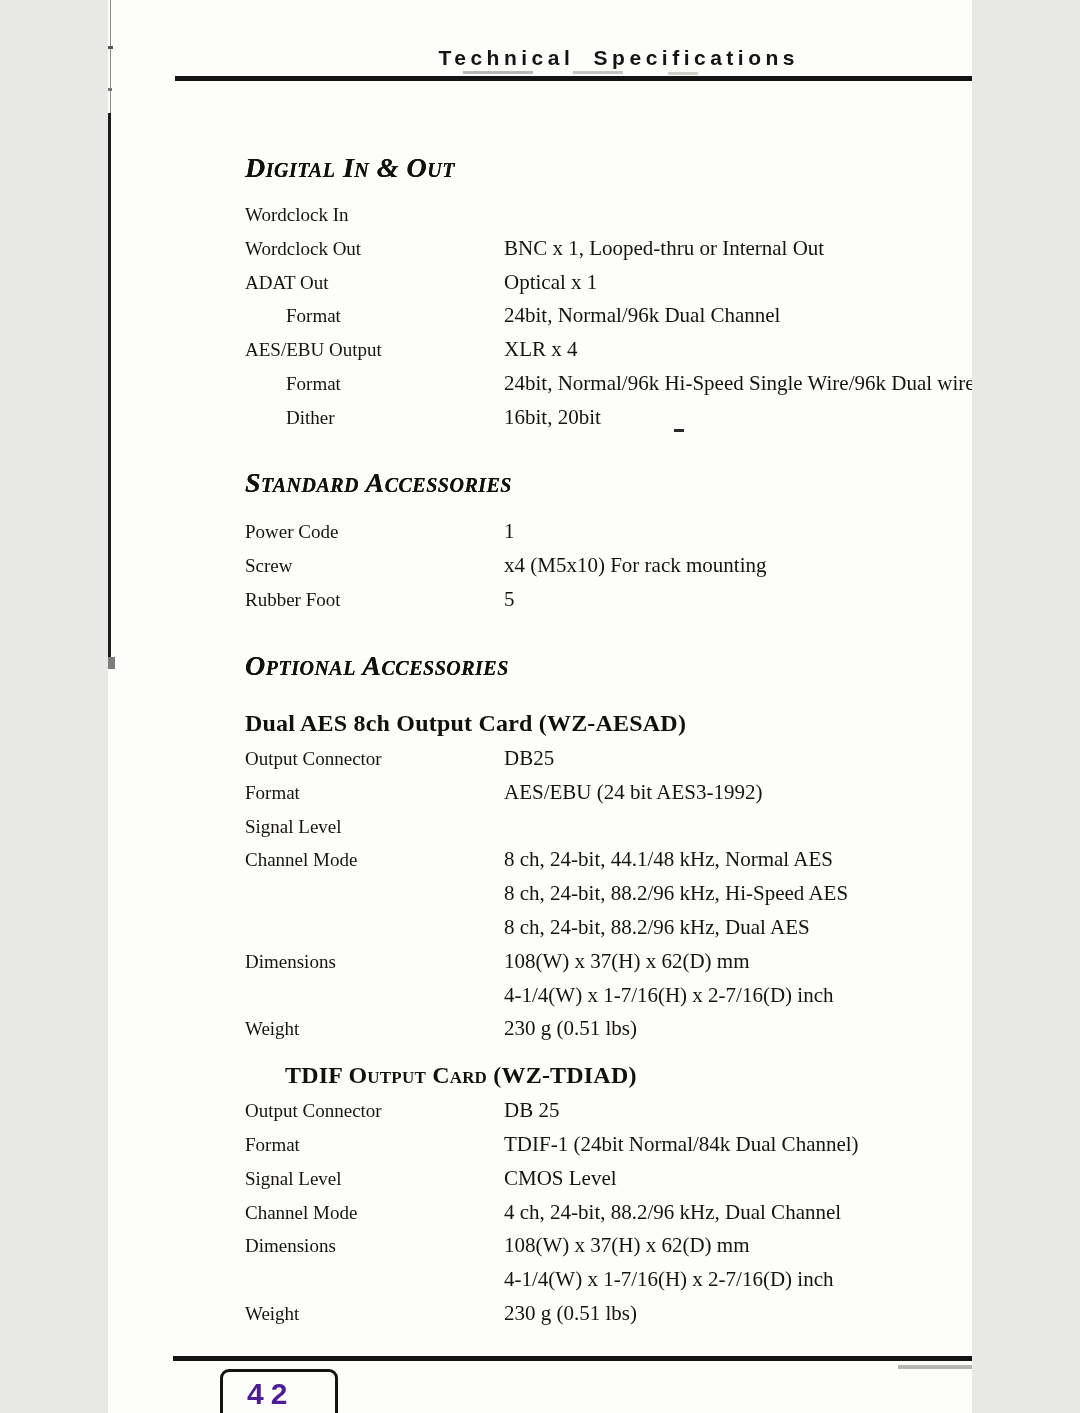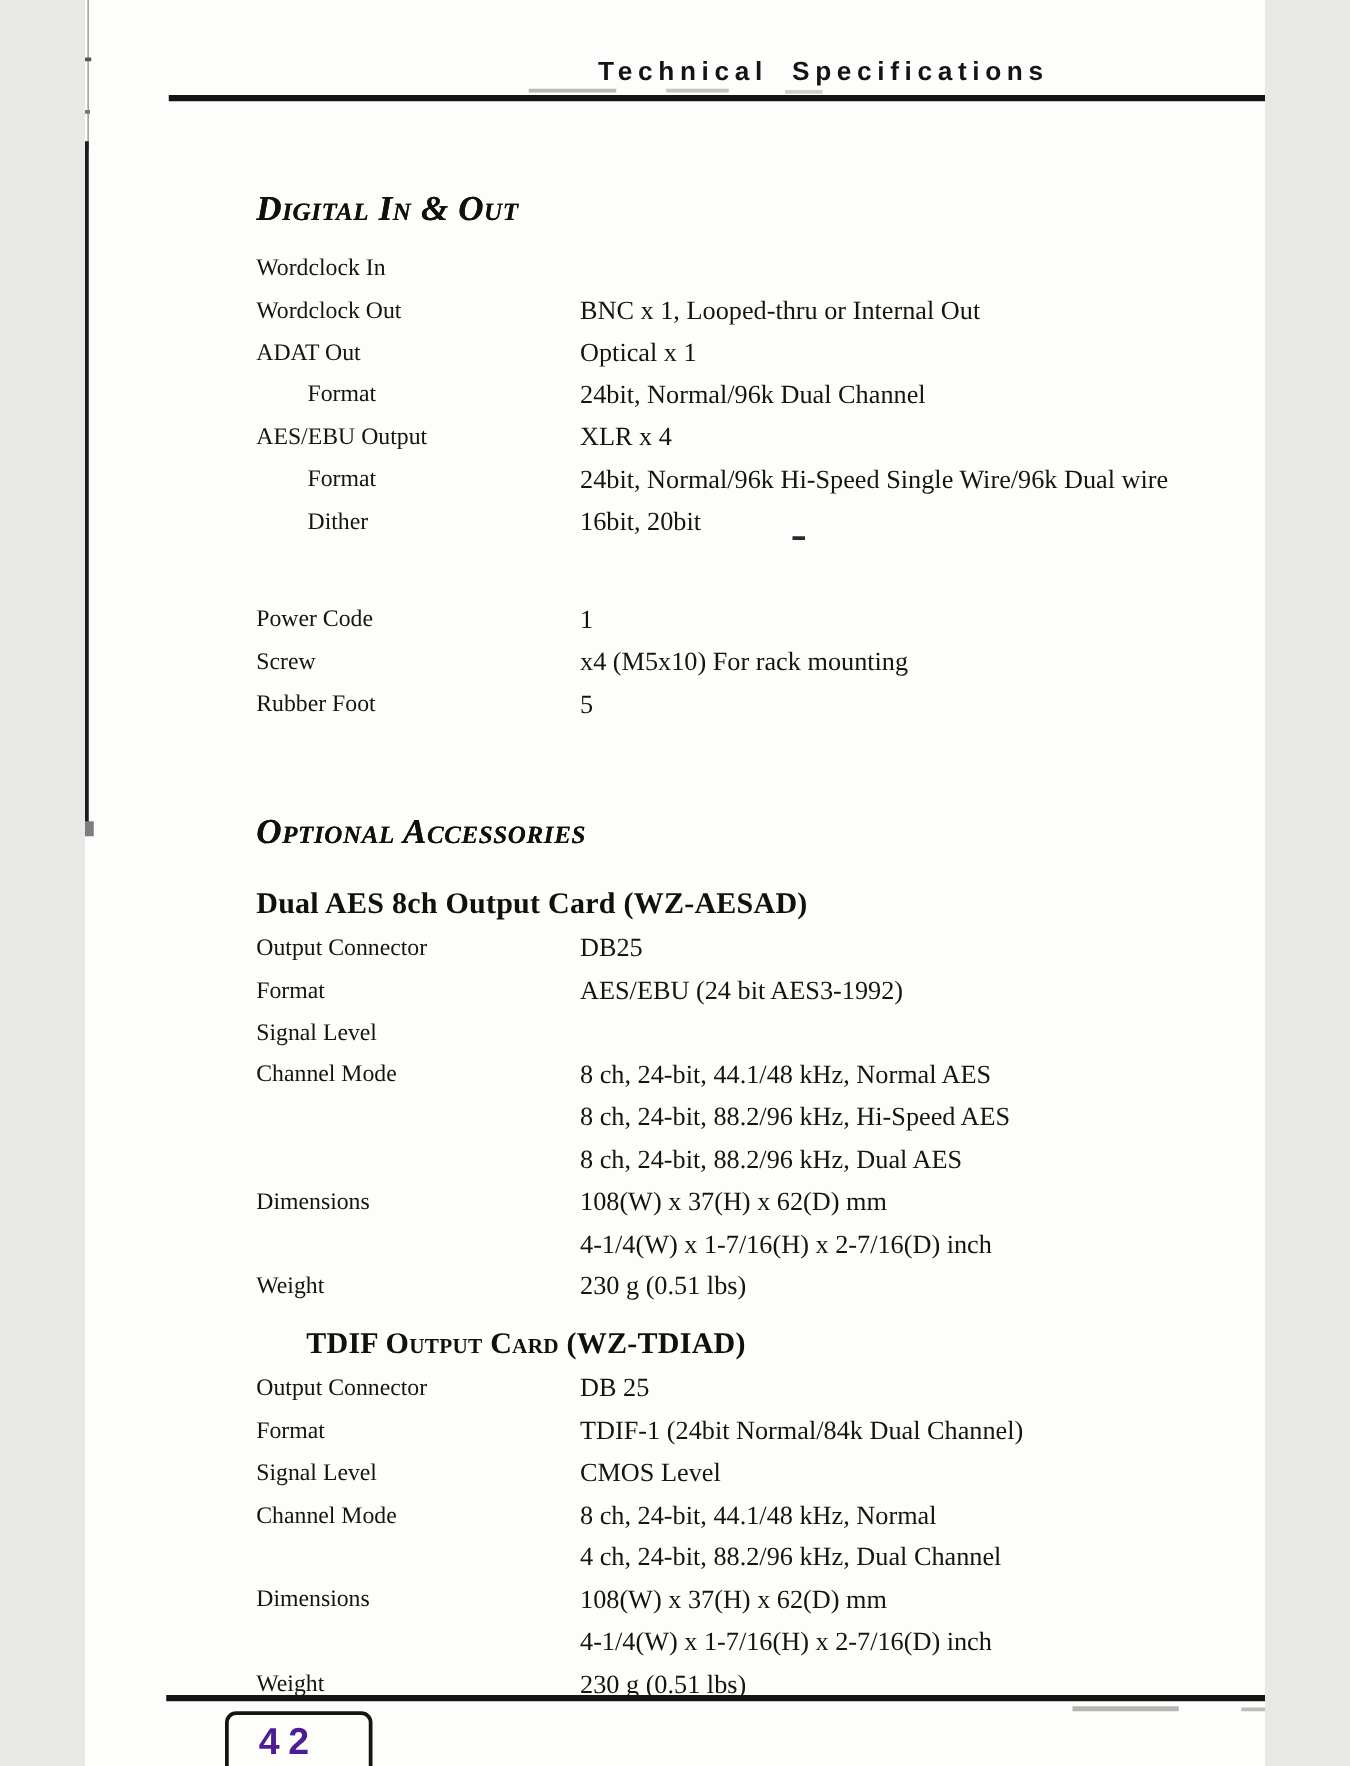--- a/index.html
+++ b/index.html
@@ -1,18 +1,18 @@
 <!DOCTYPE html>
 <html><head>
 <meta charset="utf-8">
 <style>
   html,body{margin:0;padding:0;background:#e8e8e6;}
   .page{
     position:relative;
-    width:944px;height:1413px;
+    width:864px;height:1413px;
     margin:0 auto;
     background:#fdfdfb;
     overflow:hidden;
     font-family:"Liberation Serif", serif;
     color:#17140f;
   }
   
   .header-title{
     position:absolute;
     top:46px;right:173px;
@@ -164,20 +164,21 @@
           </div>
           <div class="row">
             <div class="label indent">Dither</div>
             <div class="values">
               <div class="vline">16bit, 20bit</div>
             </div>
           </div>
         </div>
       </section>
       <section class="section" id="sec-standard">
+        <div class="section-heading">Standard Accessories</div>
         <div class="rows">
           <div class="row">
             <div class="label">Power Code</div>
             <div class="values">
               <div class="vline">1</div>
             </div>
           </div>
           <div class="row">
             <div class="label">Screw</div>
             <div class="values">
@@ -249,21 +250,20 @@
           </div>
           <div class="row">
             <div class="label">Signal Level</div>
             <div class="values">
               <div class="vline">CMOS Level</div>
             </div>
           </div>
           <div class="row">
             <div class="label">Channel Mode</div>
             <div class="values">
-              <div class="vline">8 ch, 24-bit, 44.1/48  kHz, Normal</div>
               <div class="vline">4 ch, 24-bit, 88.2/96 kHz, Dual Channel</div>
             </div>
           </div>
           <div class="row">
             <div class="label">Dimensions</div>
             <div class="values">
               <div class="vline">108(W) x 37(H) x 62(D) mm</div>
               <div class="vline">4-1/4(W) x 1-7/16(H) x 2-7/16(D) inch</div>
             </div>
           </div>

